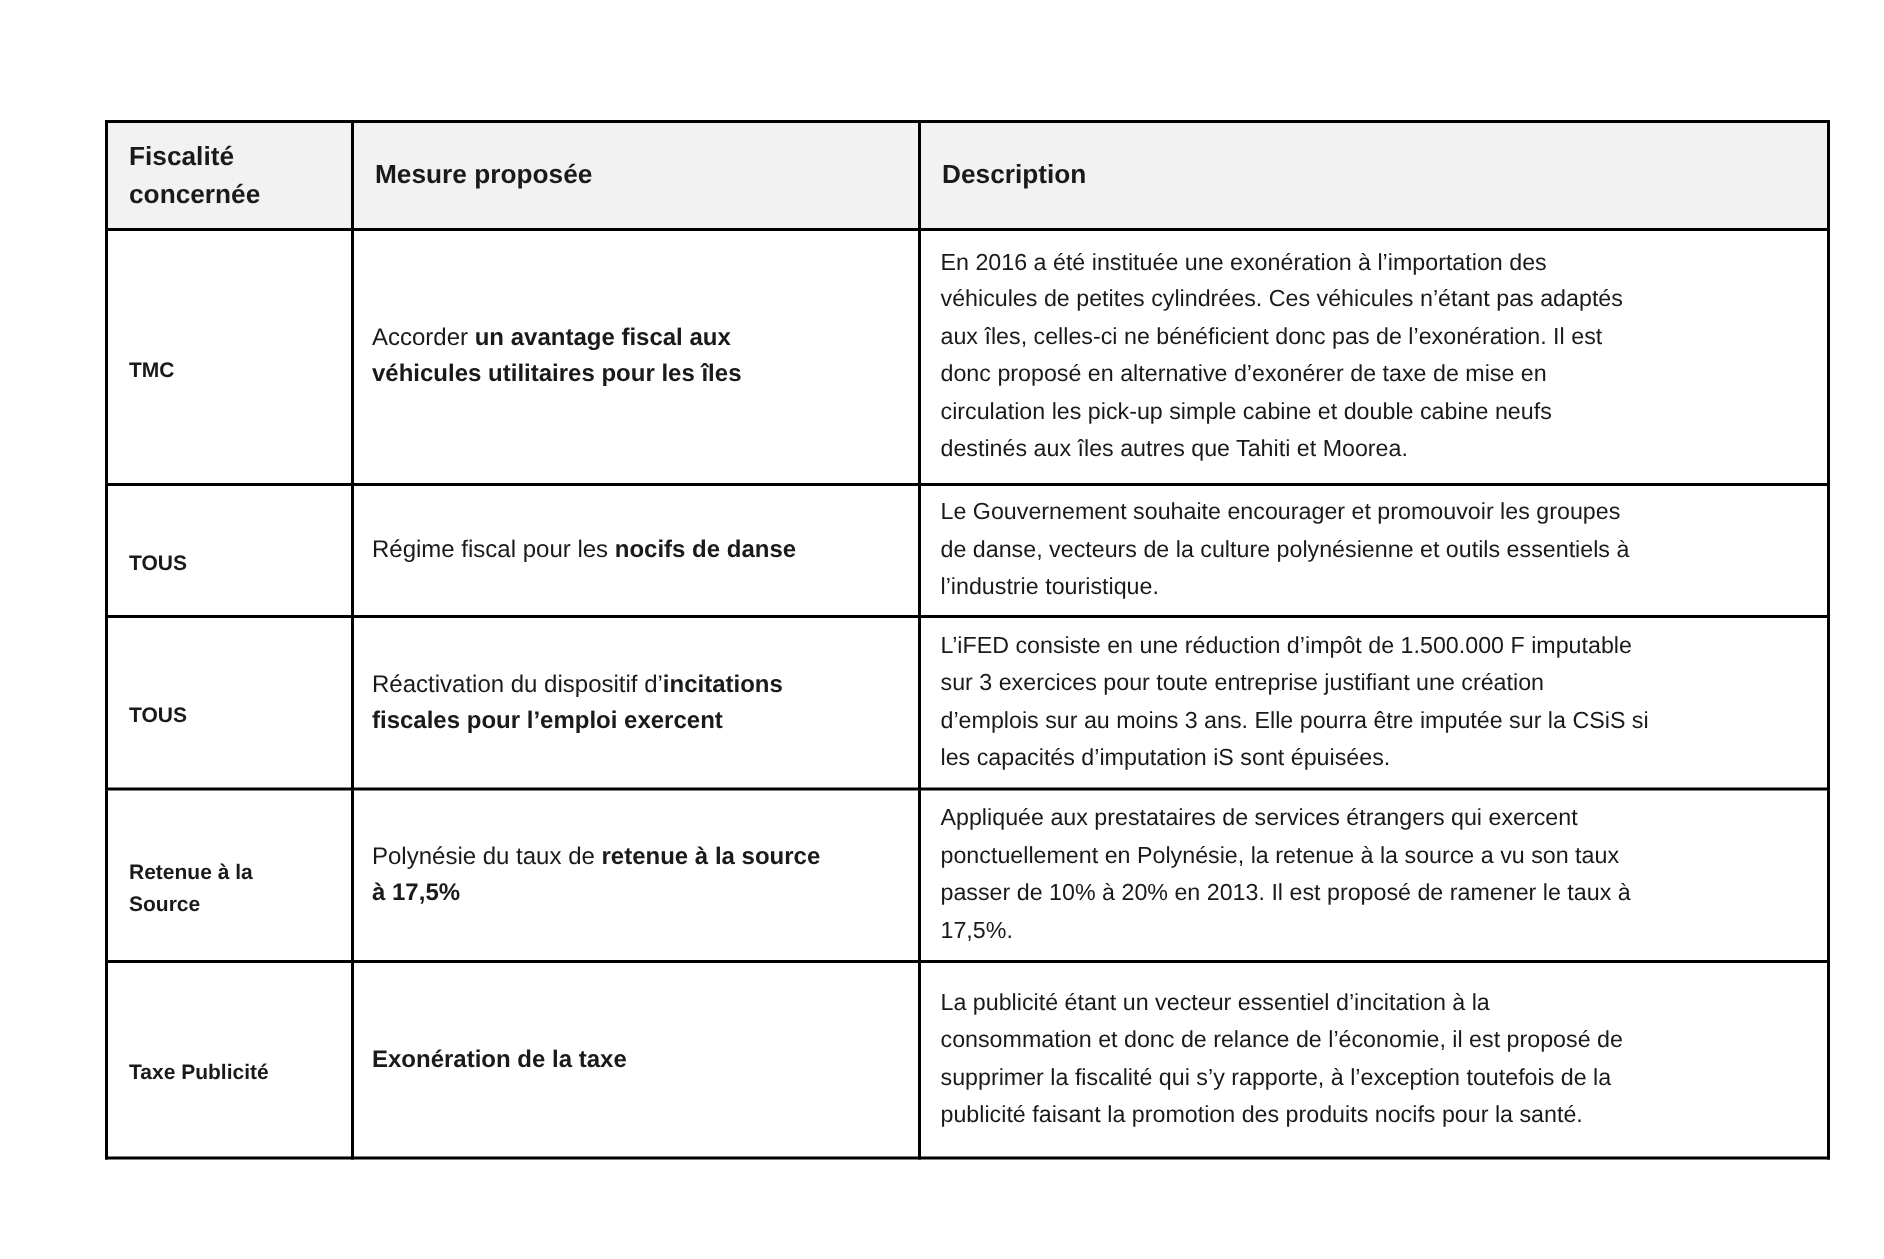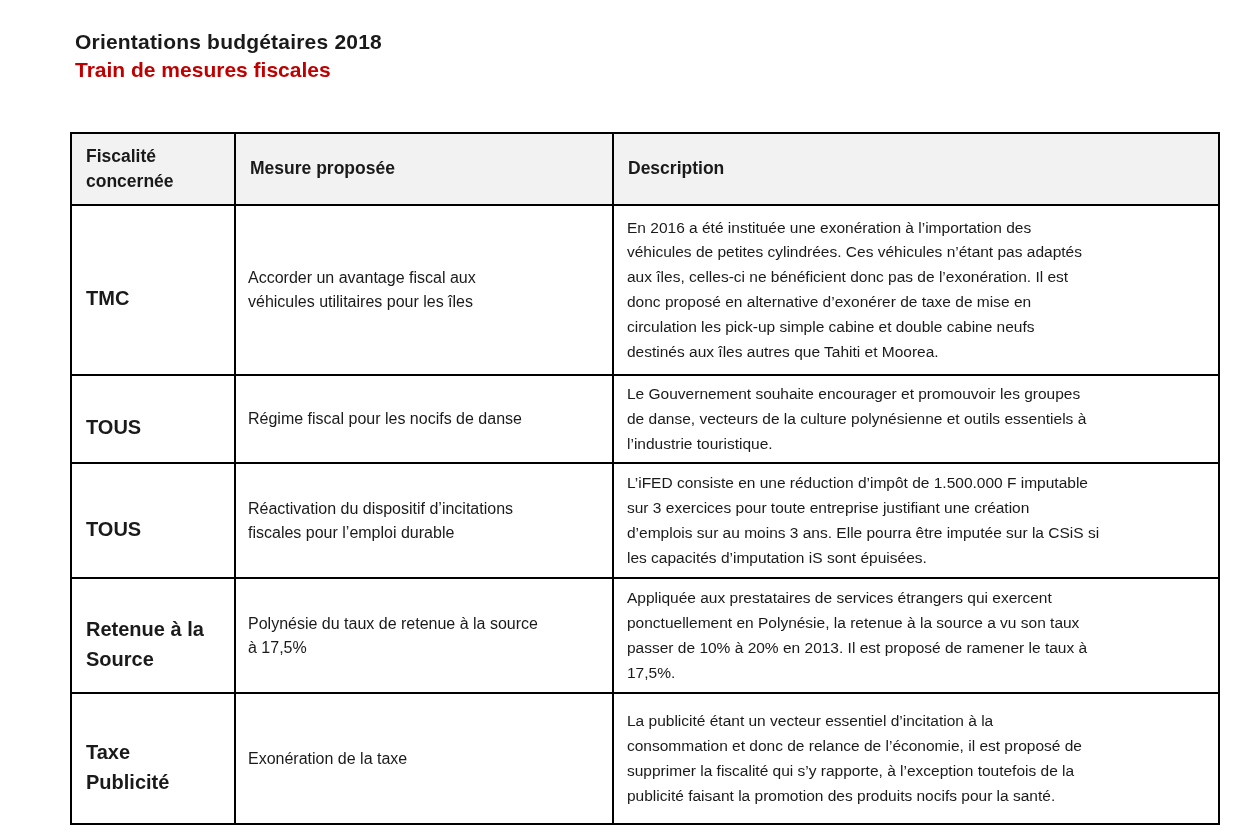--- a/index.html
+++ b/index.html
@@ -56,47 +56,43 @@
     padding: 6px 14px;
     line-height: 1.45;
   }
   .fiscal-table tbody tr:nth-child(1) { height: 170px; }
   .fiscal-table tbody tr:nth-child(2) { height: 85px; }
   .fiscal-table tbody tr:nth-child(3) { height: 115px; }
   .fiscal-table tbody tr:nth-child(4) { height: 115px; }
   .fiscal-table tbody tr:nth-child(5) { height: 131px; }
   td.c-fisc {
     font-weight: 700;
-    font-size: 20px;
+    font-size: 14px;
     padding: 22px 20px 6px 14px;
     line-height: 1.5;
   }
   td.c-mesure {
     font-size: 16px;
     padding: 6px 20px 6px 12px;
     line-height: 1.5;
     white-space: pre-line;
   }
-  td.c-mesure strong { font-weight: 400; }
+  td.c-mesure strong { font-weight: 700; }
   td.c-desc {
     font-size: 15.5px;
     padding: 6px 84px 6px 13px;
     line-height: 1.6;
     white-space: pre-line;
   }
 </style>
 </head>
 <body>
 
 <div class="page">
 
-  <div class="titles">
-    <h1 class="doc-title">Orientations budgétaires 2018</h1>
-    <h2 class="doc-subtitle">Train de mesures fiscales</h2>
-  </div>
 
   <table class="fiscal-table">
     <colgroup>
       <col class="col-fisc">
       <col class="col-mesure">
       <col class="col-desc">
     </colgroup>
     <thead>
       <tr>
         <th>Fiscalité concernée</th>
@@ -119,21 +115,21 @@
       <tr>
         <td class="c-fisc">TOUS</td>
         <td class="c-mesure"><span>Régime fiscal pour les </span><strong>nocifs de danse</strong></td>
         <td class="c-desc">Le Gouvernement souhaite encourager et promouvoir les groupes
 de danse, vecteurs de la culture polynésienne et outils essentiels à
 l’industrie touristique.</td>
       </tr>
       <tr>
         <td class="c-fisc">TOUS</td>
         <td class="c-mesure"><span>Réactivation du dispositif d’</span><strong>incitations
-fiscales pour l’emploi durable</strong></td>
+fiscales pour l’emploi exercent</strong></td>
         <td class="c-desc">L’iFED consiste en une réduction d’impôt de 1.500.000 F imputable
 sur 3 exercices pour toute entreprise justifiant une création
 d’emplois sur au moins 3 ans. Elle pourra être imputée sur la CSiS si
 les capacités d’imputation iS sont épuisées.</td>
       </tr>
       <tr>
         <td class="c-fisc">Retenue à la Source</td>
         <td class="c-mesure"><span>Polynésie du taux de </span><strong>retenue à la source
 à 17,5%</strong></td>
         <td class="c-desc">Appliquée aux prestataires de services étrangers qui exercent

